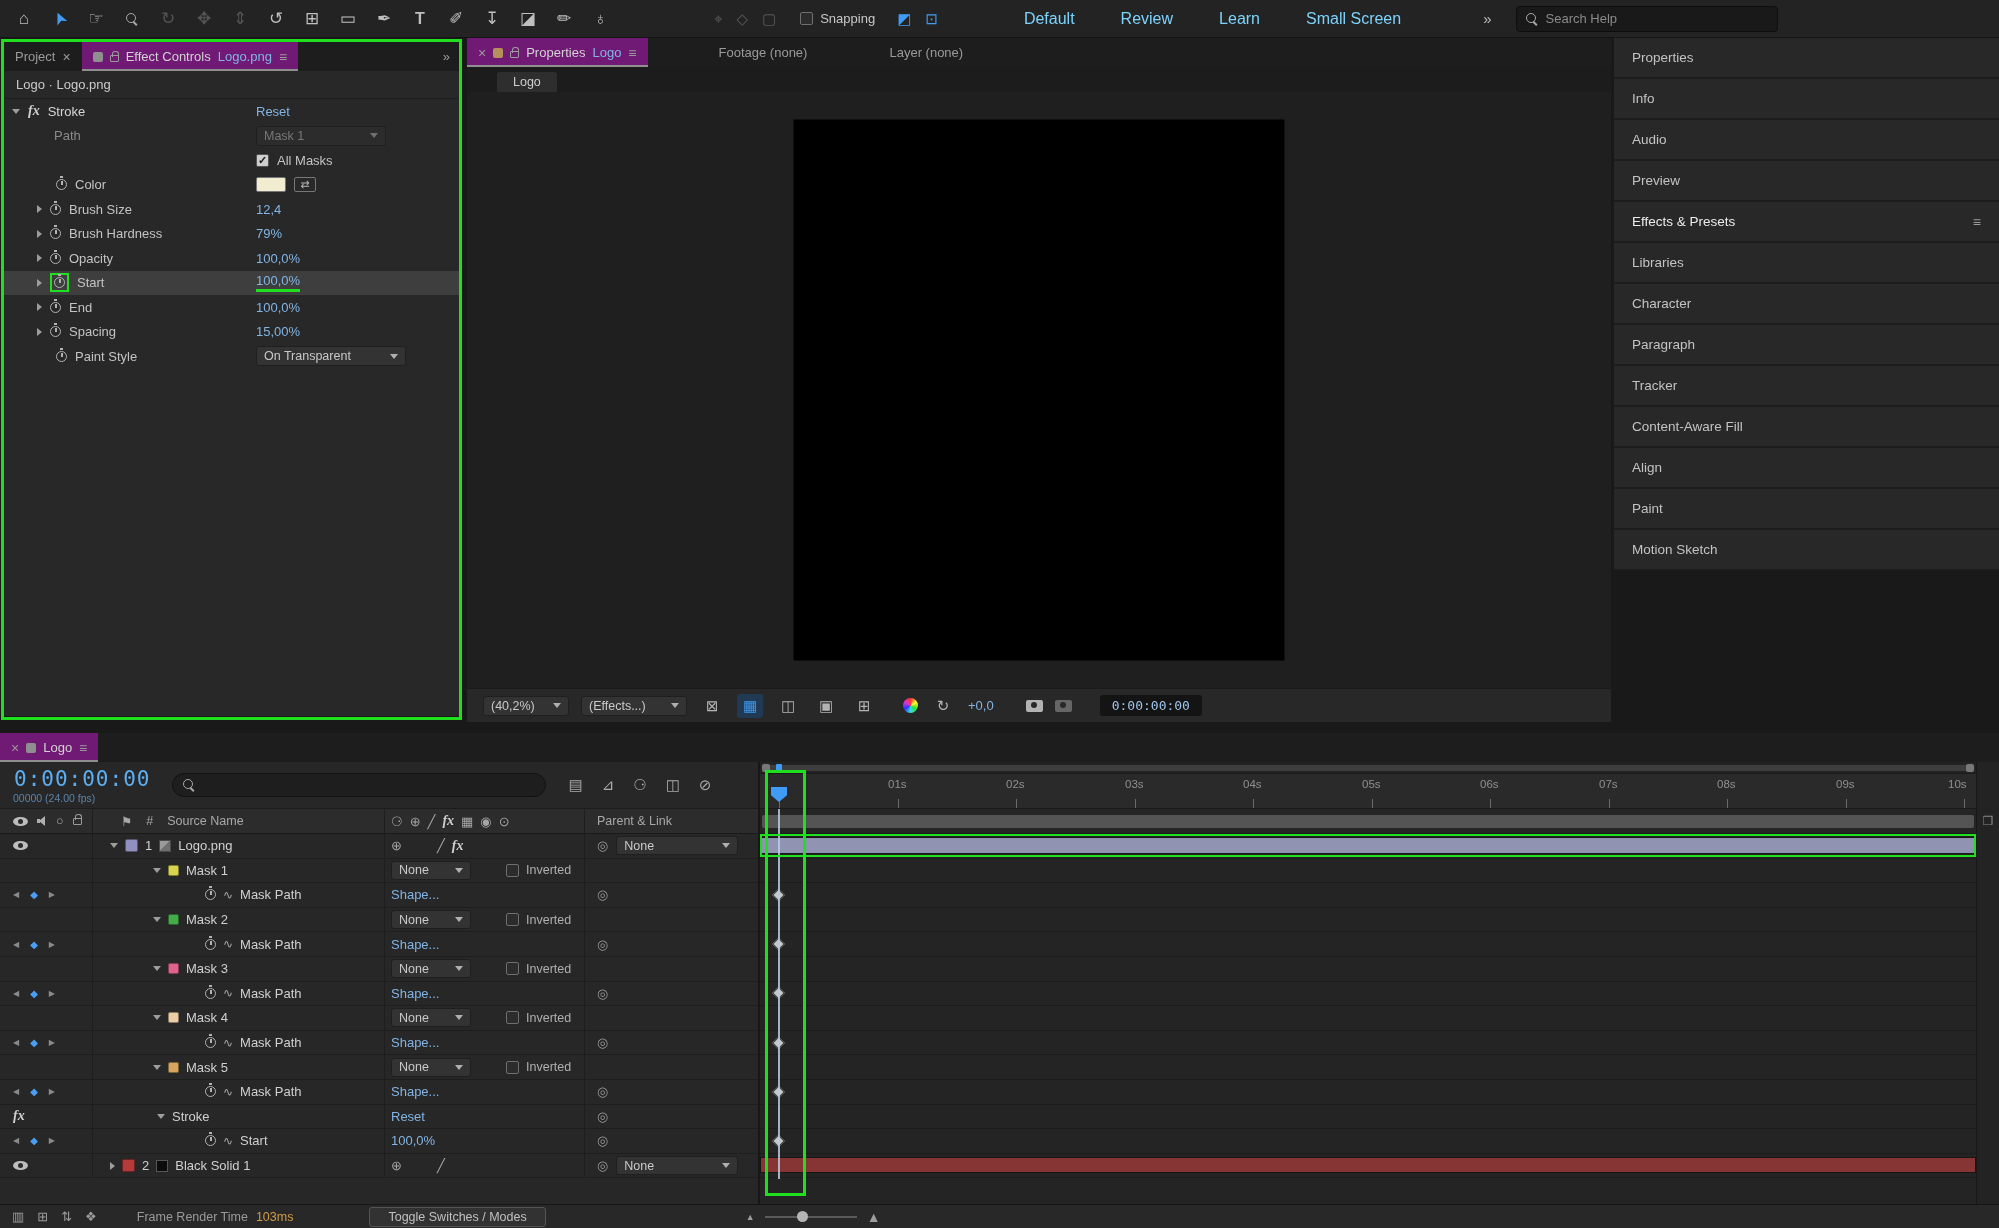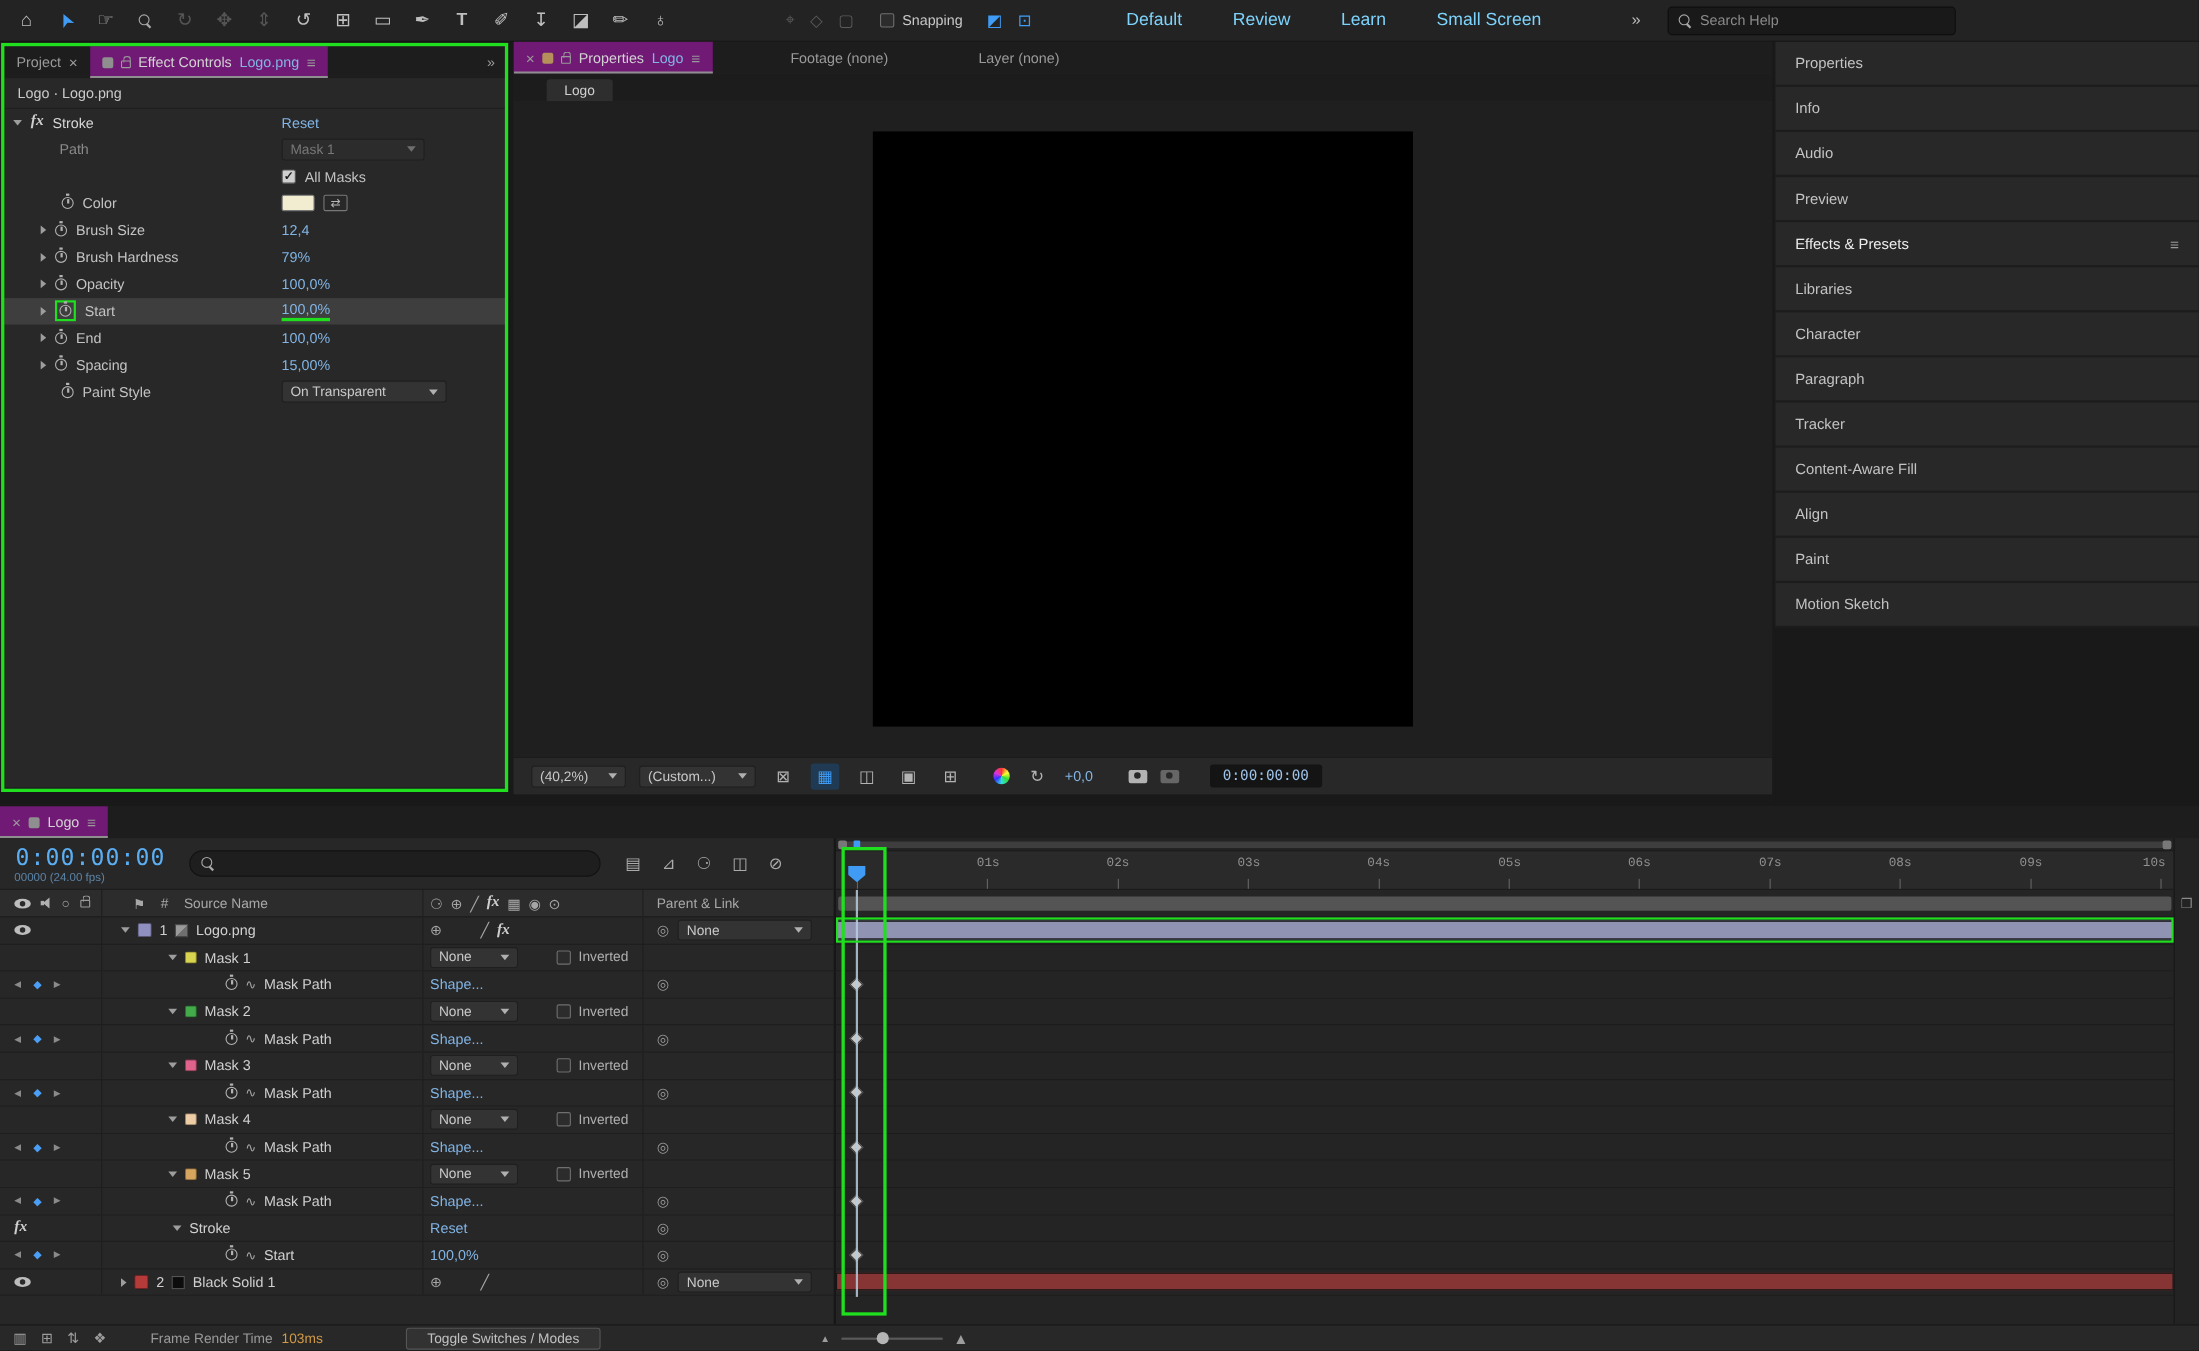--- a/index.html
+++ b/index.html
@@ -141,21 +141,21 @@
   .mode-select{width:80px;height:19px;}
   .parent-select{width:122px;height:19px;}
 
   
   .tl-track{position:absolute;left:758px;top:0;right:23px;height:100%;background:#242424;border-left:2px solid #171717;}
   .nav-strip{height:12px;background:#232323;position:relative;border-bottom:1px solid #1a1a1a;}
   .nav-bar{position:absolute;left:4px;right:4px;top:3px;height:6px;background:#3e3e3e;border-radius:3px;}
   .nav-handle{position:absolute;top:2px;width:8px;height:8px;background:#787878;border-radius:2px;}
   .nav-ph{position:absolute;left:16px;top:2px;width:6px;height:8px;background:#3f9bf4;border-radius:1px;}
   .ruler{height:35px;background:#2a2a2a;position:relative;border-bottom:1px solid #1a1a1a;}
-  .ruler-label{position:absolute;top:4px;font-size:11.5px;color:#909090;font-family:Liberation Mono, monospace;}
+  .ruler-label{position:absolute;top:4px;font-size:11.5px;color:#909090;}
   .ticks{position:absolute;left:0;right:0;bottom:0;height:9px;background:repeating-linear-gradient(to right,#6a6a6a 0 1px,transparent 1px 118.5px);background-position:19px 0;}
   .ph-marker{position:absolute;left:11px;top:13px;width:16px;height:15px;background:#3f9bf4;clip-path:polygon(0 0,100% 0,100% 55%,50% 100%,0 55%);z-index:5;}
   .workarea-row{height:25px;background:#252525;border-bottom:1px solid #1a1a1a;position:relative;}
   .wa-bar{position:absolute;left:2px;right:2px;top:6px;height:13px;background:#545454;border-radius:2px;}
   .track-rows{height:345px;position:relative;}
   .trow-t{height:24.6px;position:relative;border-bottom:1px solid rgba(0,0,0,0.22);}
   .layer-bar{position:absolute;left:0;right:0;top:3px;bottom:4px;border:1px solid #161616;}
   .kf{position:absolute;left:14px;top:50%;width:9px;height:9px;background:#c7c7c7;border:1px solid #3a3a3a;transform:translateY(-50%) rotate(45deg);}
   .ph-line{position:absolute;left:18px;top:47px;height:370px;width:2px;background:#b9cede;opacity:.85;z-index:4;}
 
@@ -433,21 +433,21 @@
     <div class="comp-viewport">
       <div class="comp-canvas"></div>
     </div>
 
     <div class="comp-bottom">
       <div class="select" style="width:86px">
         <span>(40,2%)</span>
           <span class="chev"></span>
       </div>
       <div class="select" style="width:106px">
-        <span>(Custom...)</span>
+        <span>(Effects...)</span>
           <span class="chev"></span>
       </div>
       <span class="icon-btn">⊠</span>
       <span class="icon-btn active">▦</span>
       <span class="icon-btn">◫</span>
       <span class="icon-btn">▣</span>
       <span class="icon-btn">⊞</span>
       <span class="rgb-circle" style="margin-left:14px"></span>
       <span class="icon-btn">↻</span>
       <span class="blue-val">+0,0</span>

